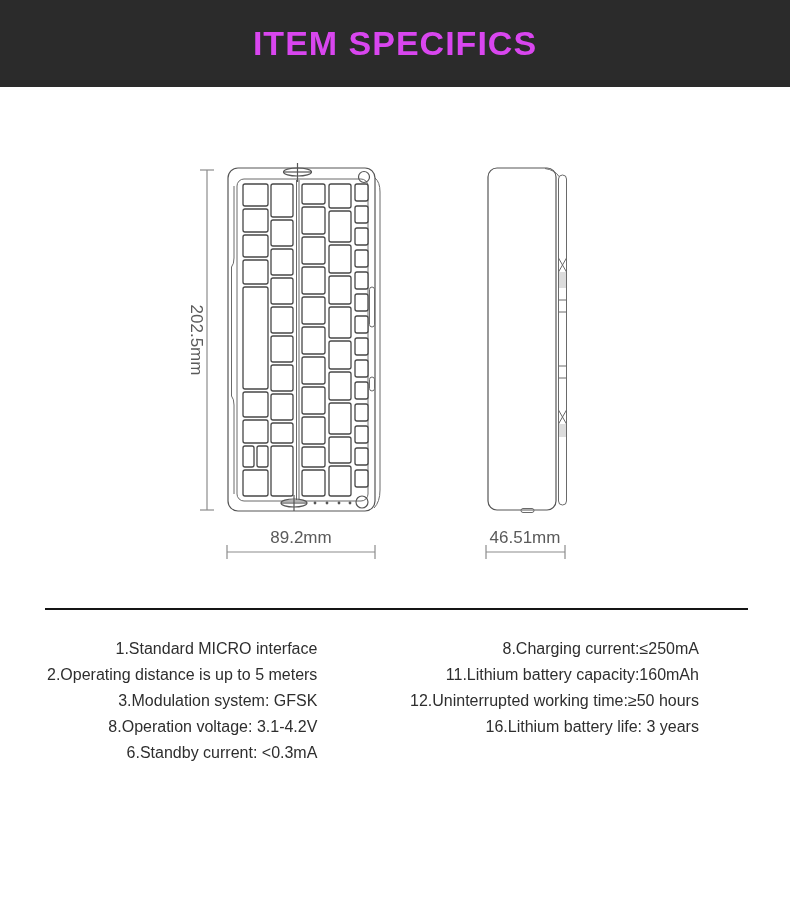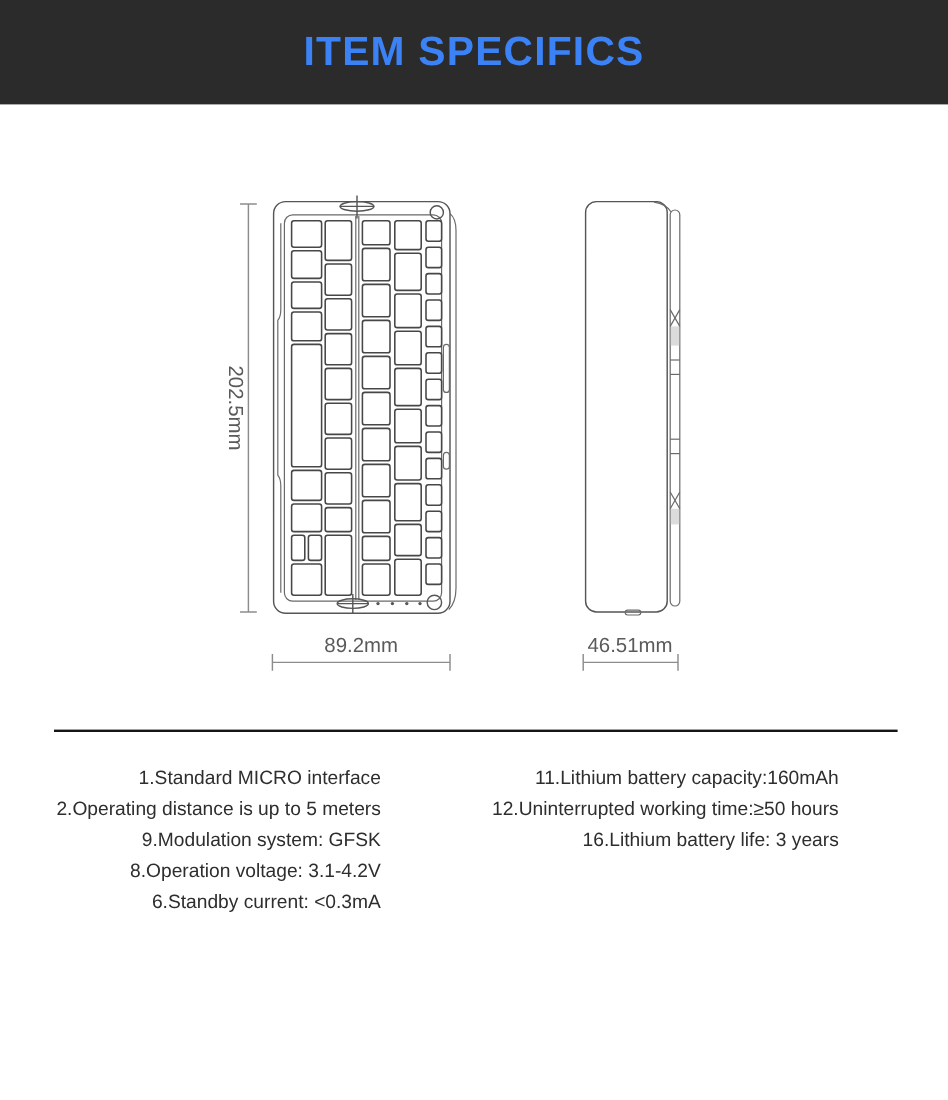--- a/index.html
+++ b/index.html
@@ -5,21 +5,21 @@
   html,body{margin:0;padding:0;background:#ffffff;}
   .page{
     position:relative;width:790px;height:917px;background:#ffffff;overflow:hidden;
     font-family:"Liberation Sans","DejaVu Sans",sans-serif;
   }
   .header-bar{
     position:absolute;top:0;left:0;width:790px;height:87px;background:#2b2b2b;
     display:flex;align-items:center;justify-content:center;
   }
   .page-title{
-    color:#3b82f6;font-size:34px;font-weight:bold;letter-spacing:1px;margin:0;
+    color:#d946ef;font-size:34px;font-weight:bold;letter-spacing:1px;margin:0;
     font-family:"Liberation Sans",sans-serif;
   }
   .diagram-svg{position:absolute;top:87px;left:0;}
   .separator-line{
     position:absolute;top:608px;left:45px;width:703px;height:2px;background:#151515;
   }
   .spec-col{
     position:absolute;top:636px;font-size:16px;line-height:26px;color:#2e2e2e;
     white-space:nowrap;
     text-align:right;
@@ -185,24 +185,25 @@
       <line class="dim" x1="565" y1="545" x2="565" y2="559"></line>
       <text class="dim-text" x="525" y="543" text-anchor="middle">46.51mm</text>
     </g>
   </svg>
 
   <div class="separator-line"></div>
 
   <div class="spec-col spec-col-left">
     <div class="spec-item">1.Standard MICRO interface</div>
     <div class="spec-item">2.Operating distance is up to 5 meters</div>
-    <div class="spec-item">9.Modulation system: GFSK</div>
+    <div class="spec-item">3.Modulation system: GFSK</div>
     <div class="spec-item">8.Operation voltage: 3.1-4.2V</div>
     <div class="spec-item">6.Standby current: &lt;0.3mA</div>
   </div>
 
   <div class="spec-col spec-col-right">
+    <div class="spec-item">8.Charging current:≤250mA</div>
     <div class="spec-item">11.Lithium battery capacity:160mAh</div>
     <div class="spec-item">12.Uninterrupted working time:≥50 hours</div>
     <div class="spec-item">16.Lithium battery life: 3 years</div>
   </div>
 
 </div>
 
 </body></html>

